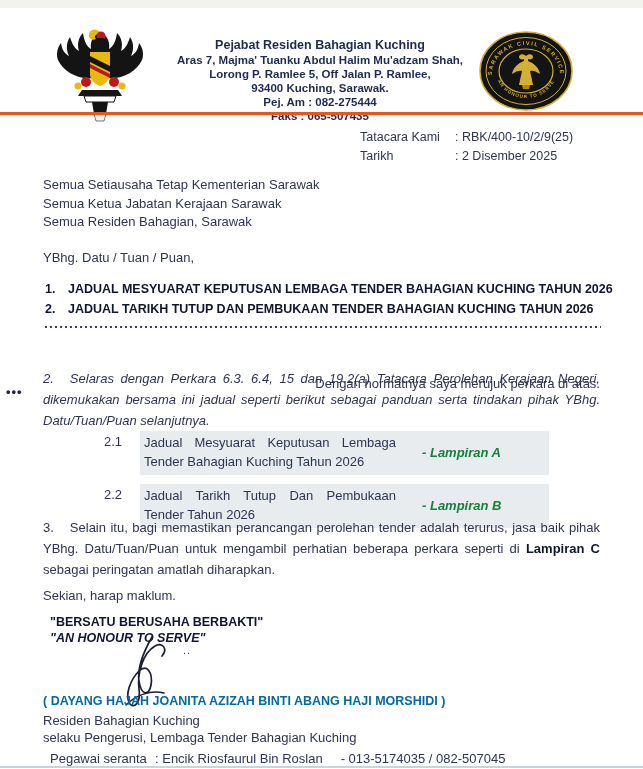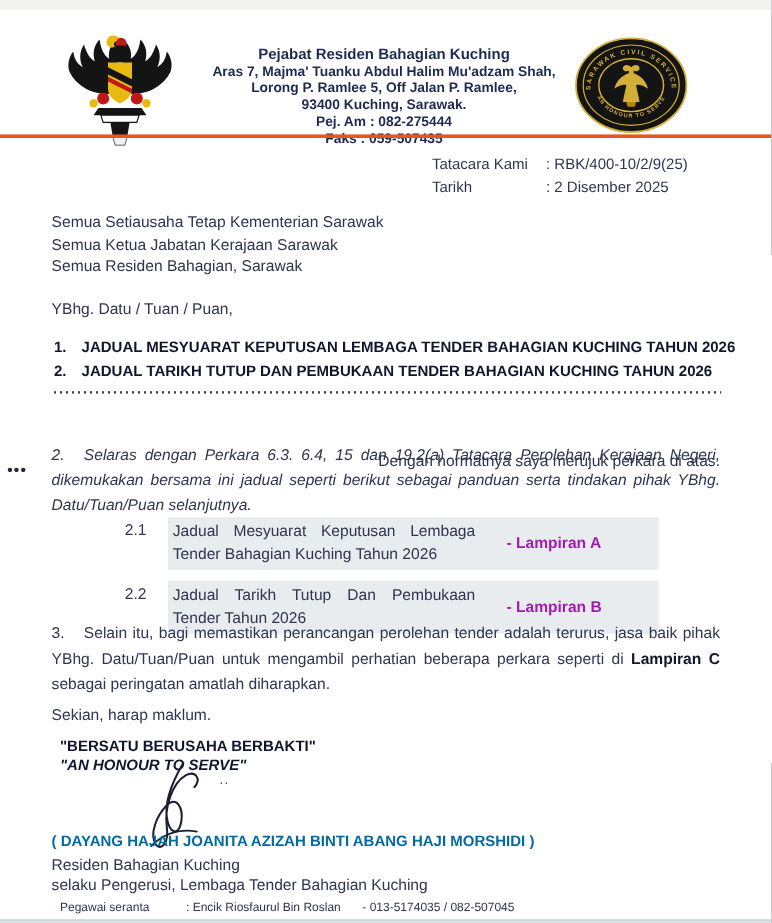--- a/index.html
+++ b/index.html
@@ -44,32 +44,32 @@
   .p3 { top:517px; }
   .para .pnum { padding-right:16px; }
   .bold { font-weight:bold; color:#10162e; }
   .margin-dots { position:absolute; left:6px; top:384px; font-size:13px; letter-spacing:1px; color:#23293e; font-weight:bold; }
   
   .attachments { position:absolute; left:104px; top:431px; width:445px; font-size:13px; }
   .attach-row { display:flex; margin-bottom:9px; align-items:stretch; }
   .attach-num { width:36px; padding-top:3px; }
   .attach-band { display:flex; background:#e8ecef; padding:3px 10px 4px 4px; flex:1; }
   .attach-desc { width:252px; line-height:18.5px; text-align:justify; }
-  .attach-label { font-weight:bold; color:#a21caf; margin-left:26px; align-self:center; white-space:nowrap; }
+  .attach-label { font-weight:bold; color:#15803d; margin-left:26px; align-self:center; white-space:nowrap;font-style:italic; }
   .closing { position:absolute; left:43px; top:588px; font-size:13px; }
   
   .motto1 { position:absolute; left:50px; top:615px; font-size:12.5px; font-weight:bold; color:#10162e; }
   .motto2 { position:absolute; left:50px; top:631px; font-size:12.5px; font-weight:bold; font-style:italic; color:#10162e; }
   .sig { position:absolute; left:106px; top:633px; width:72px; height:76px; }
   .sig-dots { position:absolute; left:183px; top:644px; font-size:11px; color:#3a4158; letter-spacing:1px; }
   .sign-name { position:absolute; left:43px; top:694px; font-size:12.5px; font-weight:bold; color:#0369a1; }
   .sign-title1 { position:absolute; left:43px; top:713px; font-size:13px; }
   .sign-title2 { position:absolute; left:43px; top:730px; font-size:13px; }
   
-  .footer { position:absolute; left:50px; top:751px; font-size:10px; display:flex; color:#2f3550; }
+  .footer { position:absolute; left:50px; top:751px; font-size:13px; display:flex; color:#2f3550; }
   .footer .f-lbl { width:105px; }
   .footer .f-phone { margin-left:18px; }
   .bottom-line { position:absolute; left:0; right:0; bottom:1px; height:2px; background:#ccd4da; }
 </style>
 </head>
 <body>
 
 <div class="page">
 
   <svg class="crest-left" viewBox="0 0 104 96">
@@ -97,21 +97,21 @@
     <path d="M44,76 L60,76 L58,88 L46,88 Z" fill="#141414"></path>
     <path d="M46,88 L58,88 L56,95 L48,95 Z" fill="#f2f2f2" stroke="#555" stroke-width="0.8"></path>
   </svg>
 
   <div class="header-text">
     <div class="office">Pejabat Residen Bahagian Kuching</div>
     <div>Aras 7, Majma' Tuanku Abdul Halim Mu'adzam Shah,</div>
     <div>Lorong P. Ramlee 5, Off Jalan P. Ramlee,</div>
     <div>93400 Kuching, Sarawak.</div>
     <div>Pej. Am : 082-275444</div>
-    <div>Faks : 059-507435</div>
+    <div>Faks : 065-507435</div>
   </div>
 
   <svg class="badge-right" viewBox="0 0 96 82">
     <defs>
       <path id="arcTop" d="M14,45 A34,30 0 0 1 82,45" fill="none"></path>
       <path id="arcBot" d="M18,42 A30,26 0 0 0 78,42" fill="none"></path>
     </defs>
     <ellipse cx="48" cy="41" rx="46" ry="39" fill="#141414" stroke="#d4af37" stroke-width="1.5"></ellipse>
     <ellipse cx="48" cy="41" rx="40" ry="33.5" fill="none" stroke="#d4af37" stroke-width="1"></ellipse>
     <ellipse cx="48" cy="41" rx="27" ry="22" fill="none" stroke="#d4af37" stroke-width="1.2"></ellipse>

